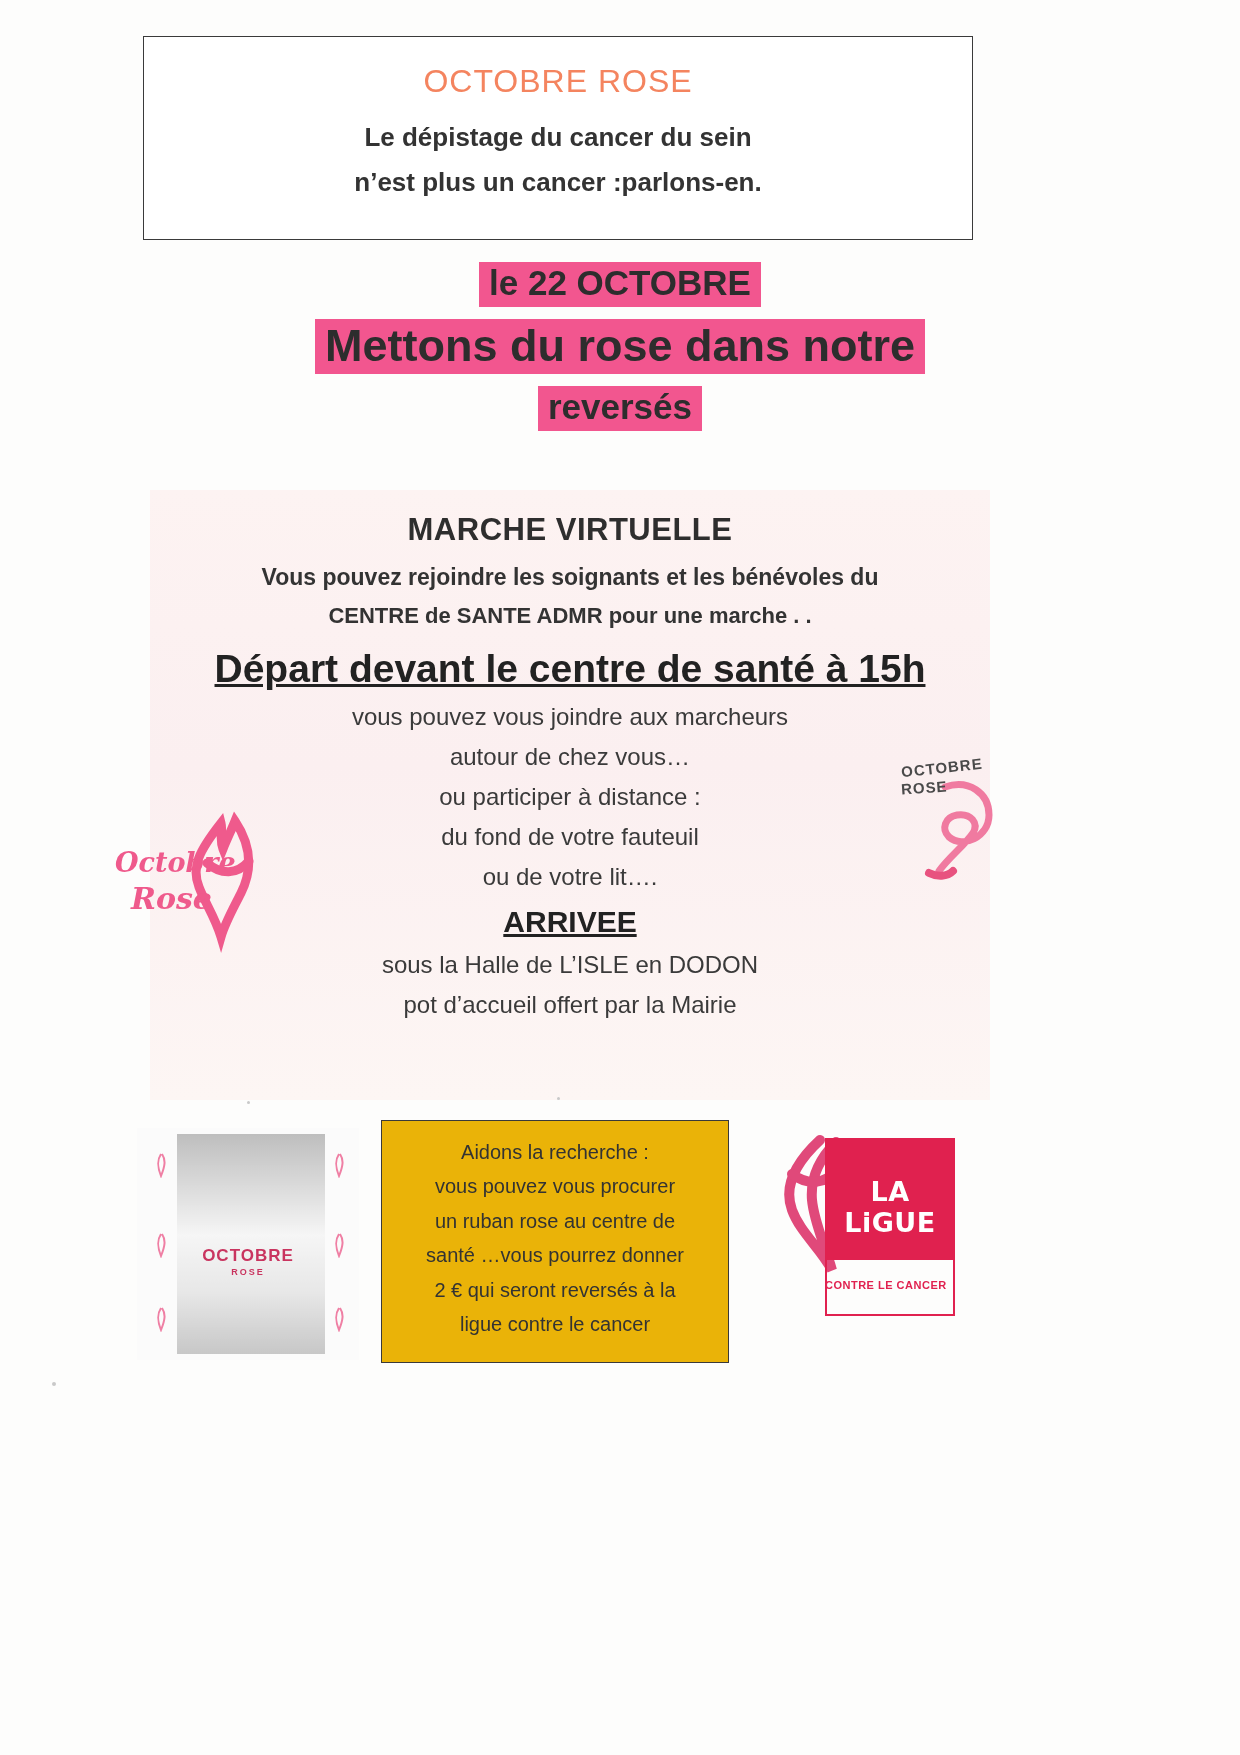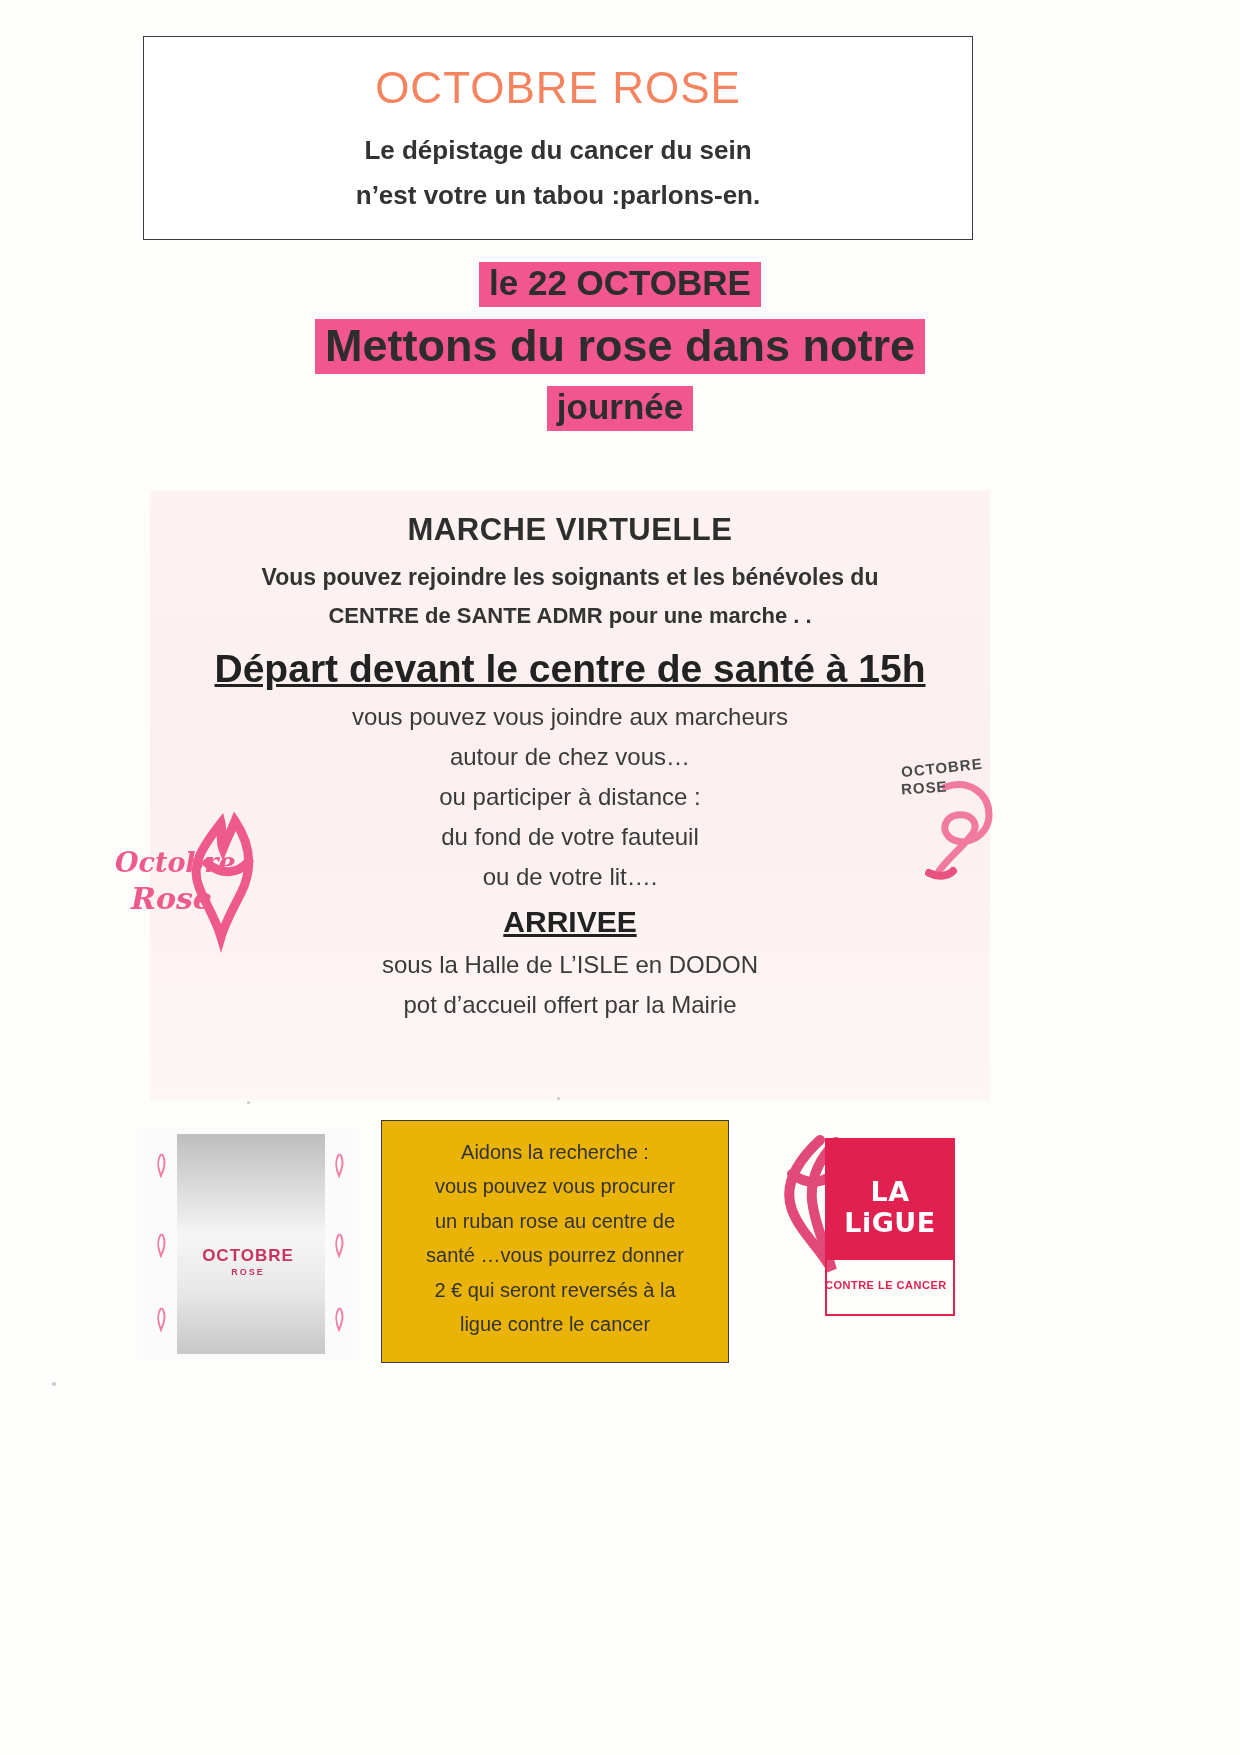--- a/index.html
+++ b/index.html
@@ -29,21 +29,21 @@
     top: 36px;
     width: 830px;
     height: 204px;
     border: 1.5px solid #3a3a3a;
     background: #ffffff;
     box-sizing: border-box;
     text-align: center;
   }
   .title-main {
     margin-top: 26px;
-    font-size: 44px;
+    font-size: 32px;
     letter-spacing: 1px;
     color: #f4845f;
     font-weight: 400;
   }
   .subtitle-1 {
     margin-top: 22px;
     font-size: 26px;
     font-weight: bold;
     color: #333;
   }
@@ -266,27 +266,27 @@
   }
 </style>
 </head>
 <body>
 
 <div class="page">
 
   <div class="header-box">
     <div class="title-main">OCTOBRE ROSE</div>
     <div class="subtitle-1">Le dépistage du cancer du sein</div>
-    <div class="subtitle-2">n’est votre un tabou :parlons-en.</div>
+    <div class="subtitle-2">n’est plus un cancer :parlons-en.</div>
   </div>
 
   <div class="date-block">
     <div><span class="hl hl-1">le 22 OCTOBRE</span></div>
     <div><span class="hl hl-2">Mettons du rose dans notre</span></div>
-    <div><span class="hl hl-3">journée</span></div>
+    <div><span class="hl hl-3">reversés</span></div>
   </div>
 
   <div class="main-panel">
     <div class="marche-title">MARCHE VIRTUELLE</div>
     <div class="line-bold">Vous pouvez rejoindre  les soignants et les bénévoles du</div>
     <div class="line-bold2">CENTRE de SANTE  ADMR  pour une marche . .</div>
     <div class="depart">Départ devant le centre de santé à 15h</div>
     <div class="line-reg">vous pouvez vous joindre aux marcheurs</div>
     <div class="line-reg">autour de chez vous…</div>
     <div class="line-reg">ou participer   à distance :</div>

